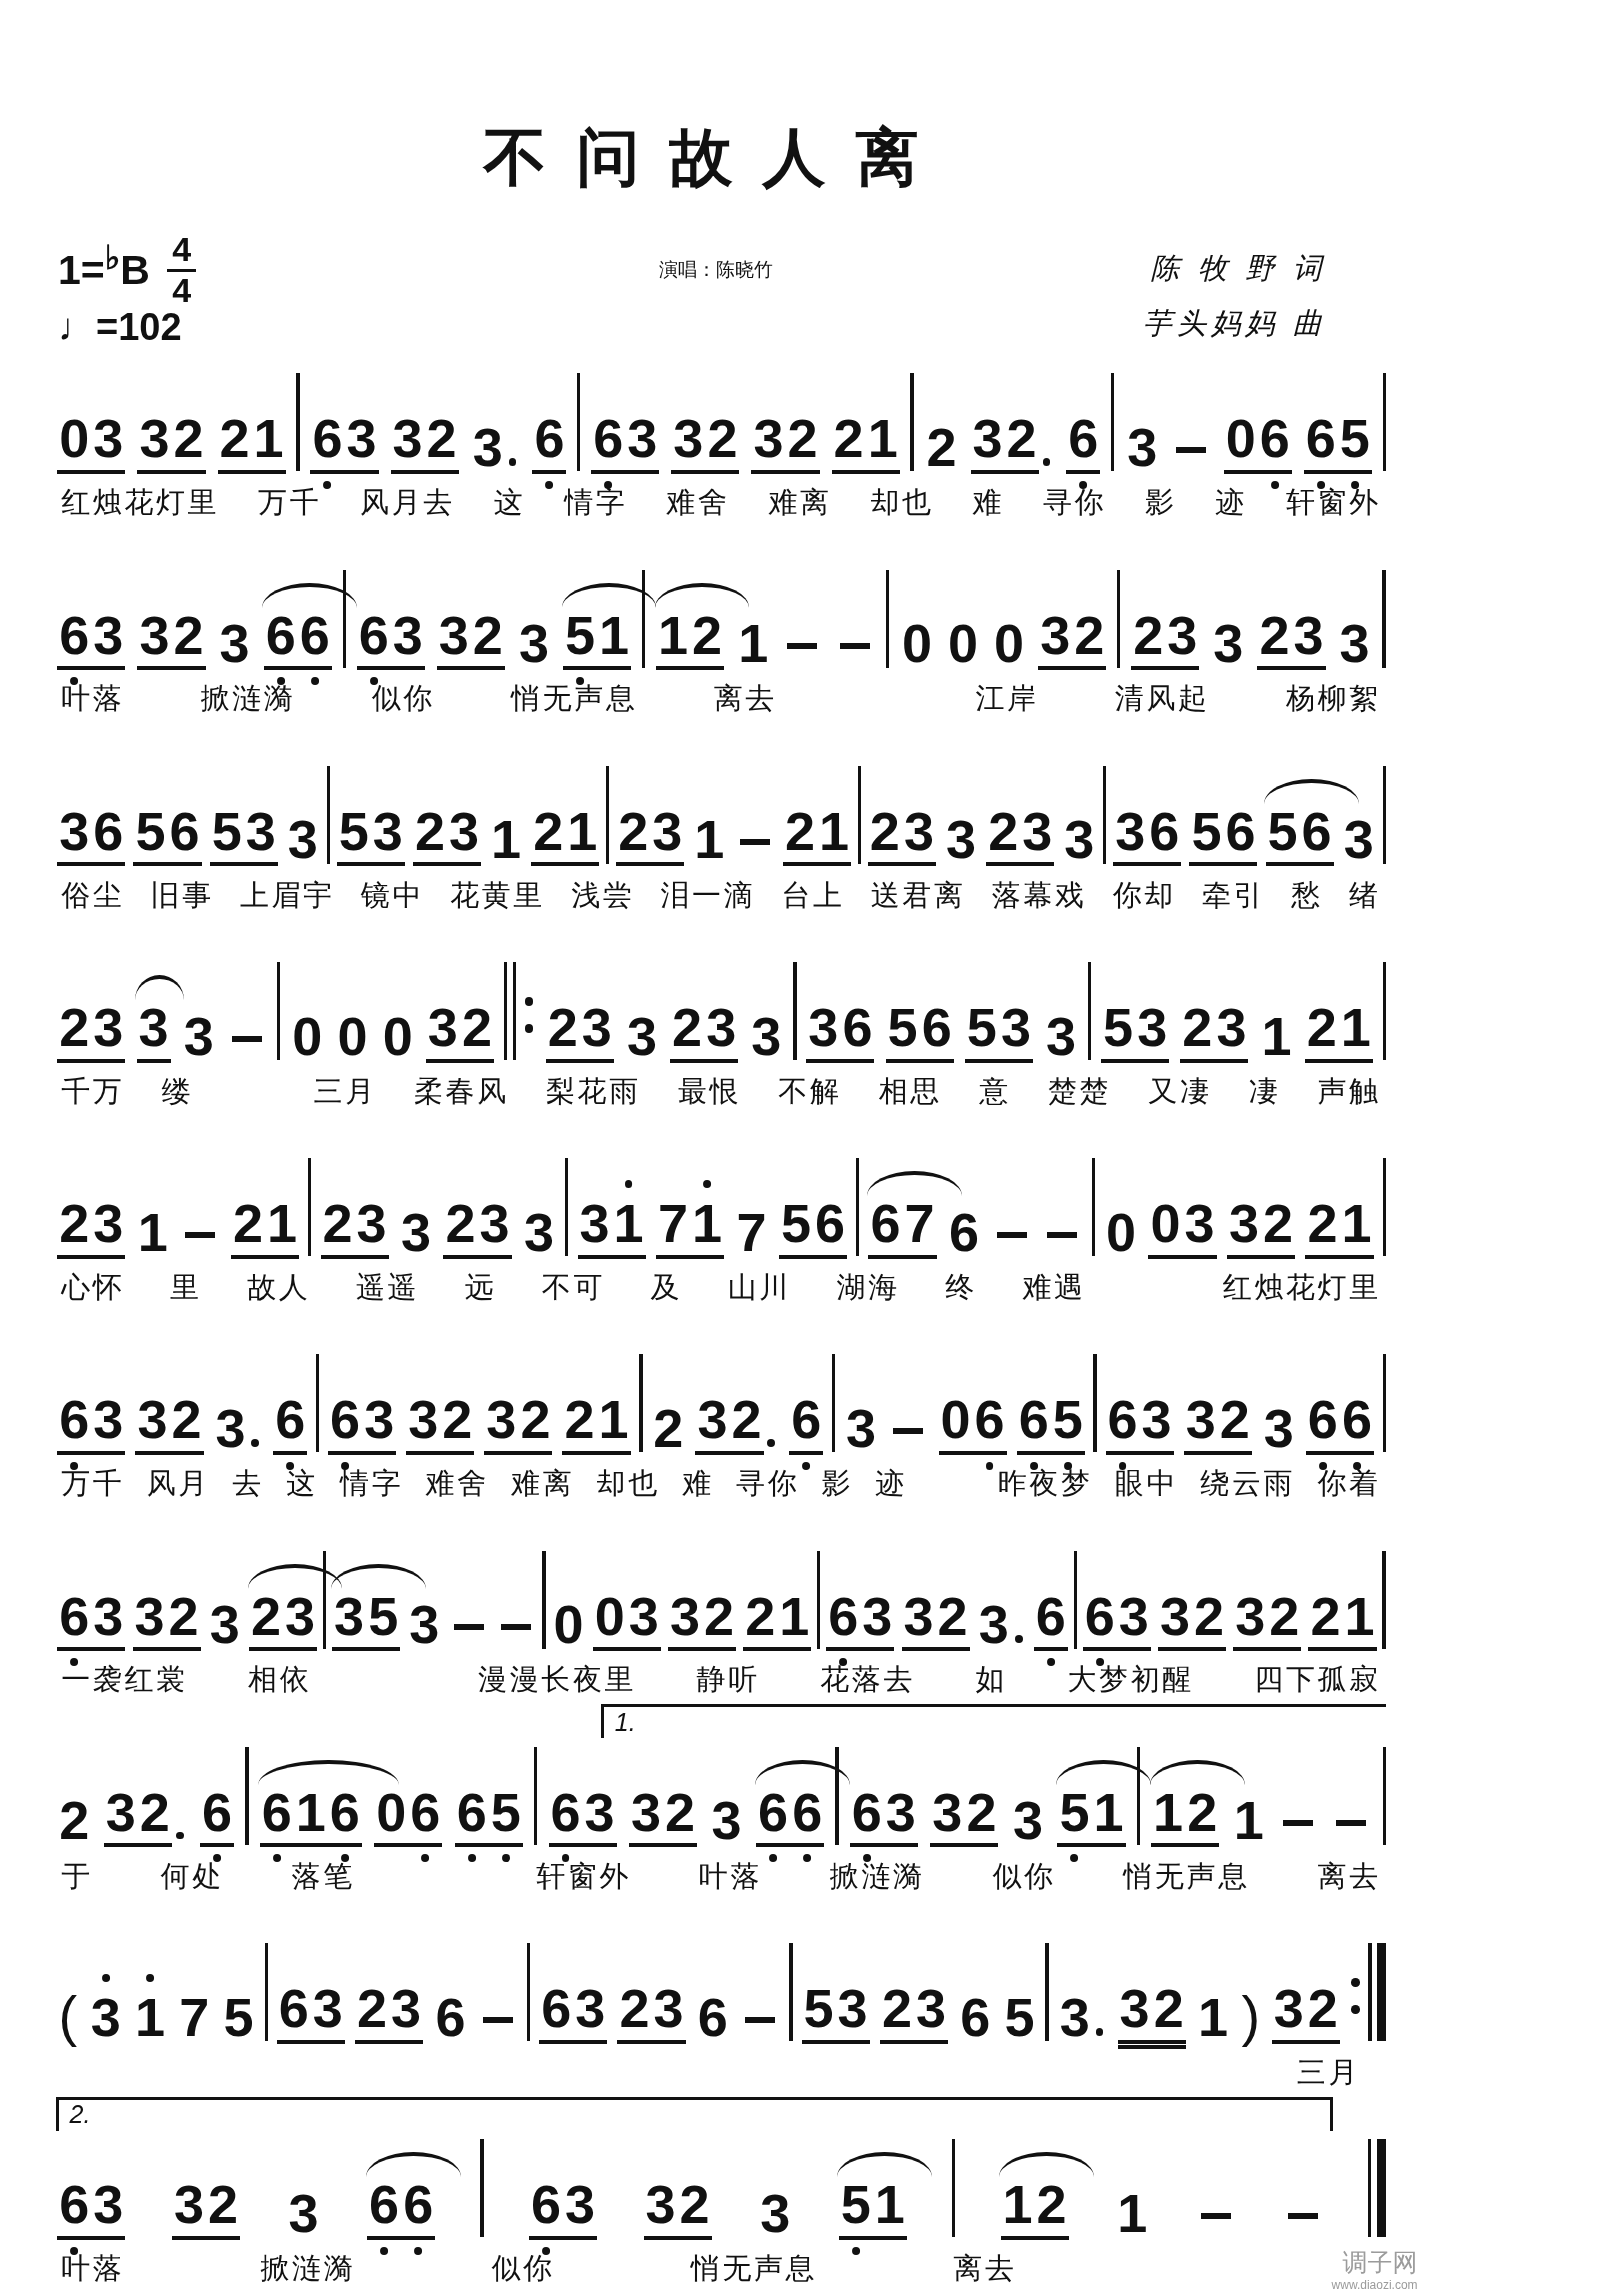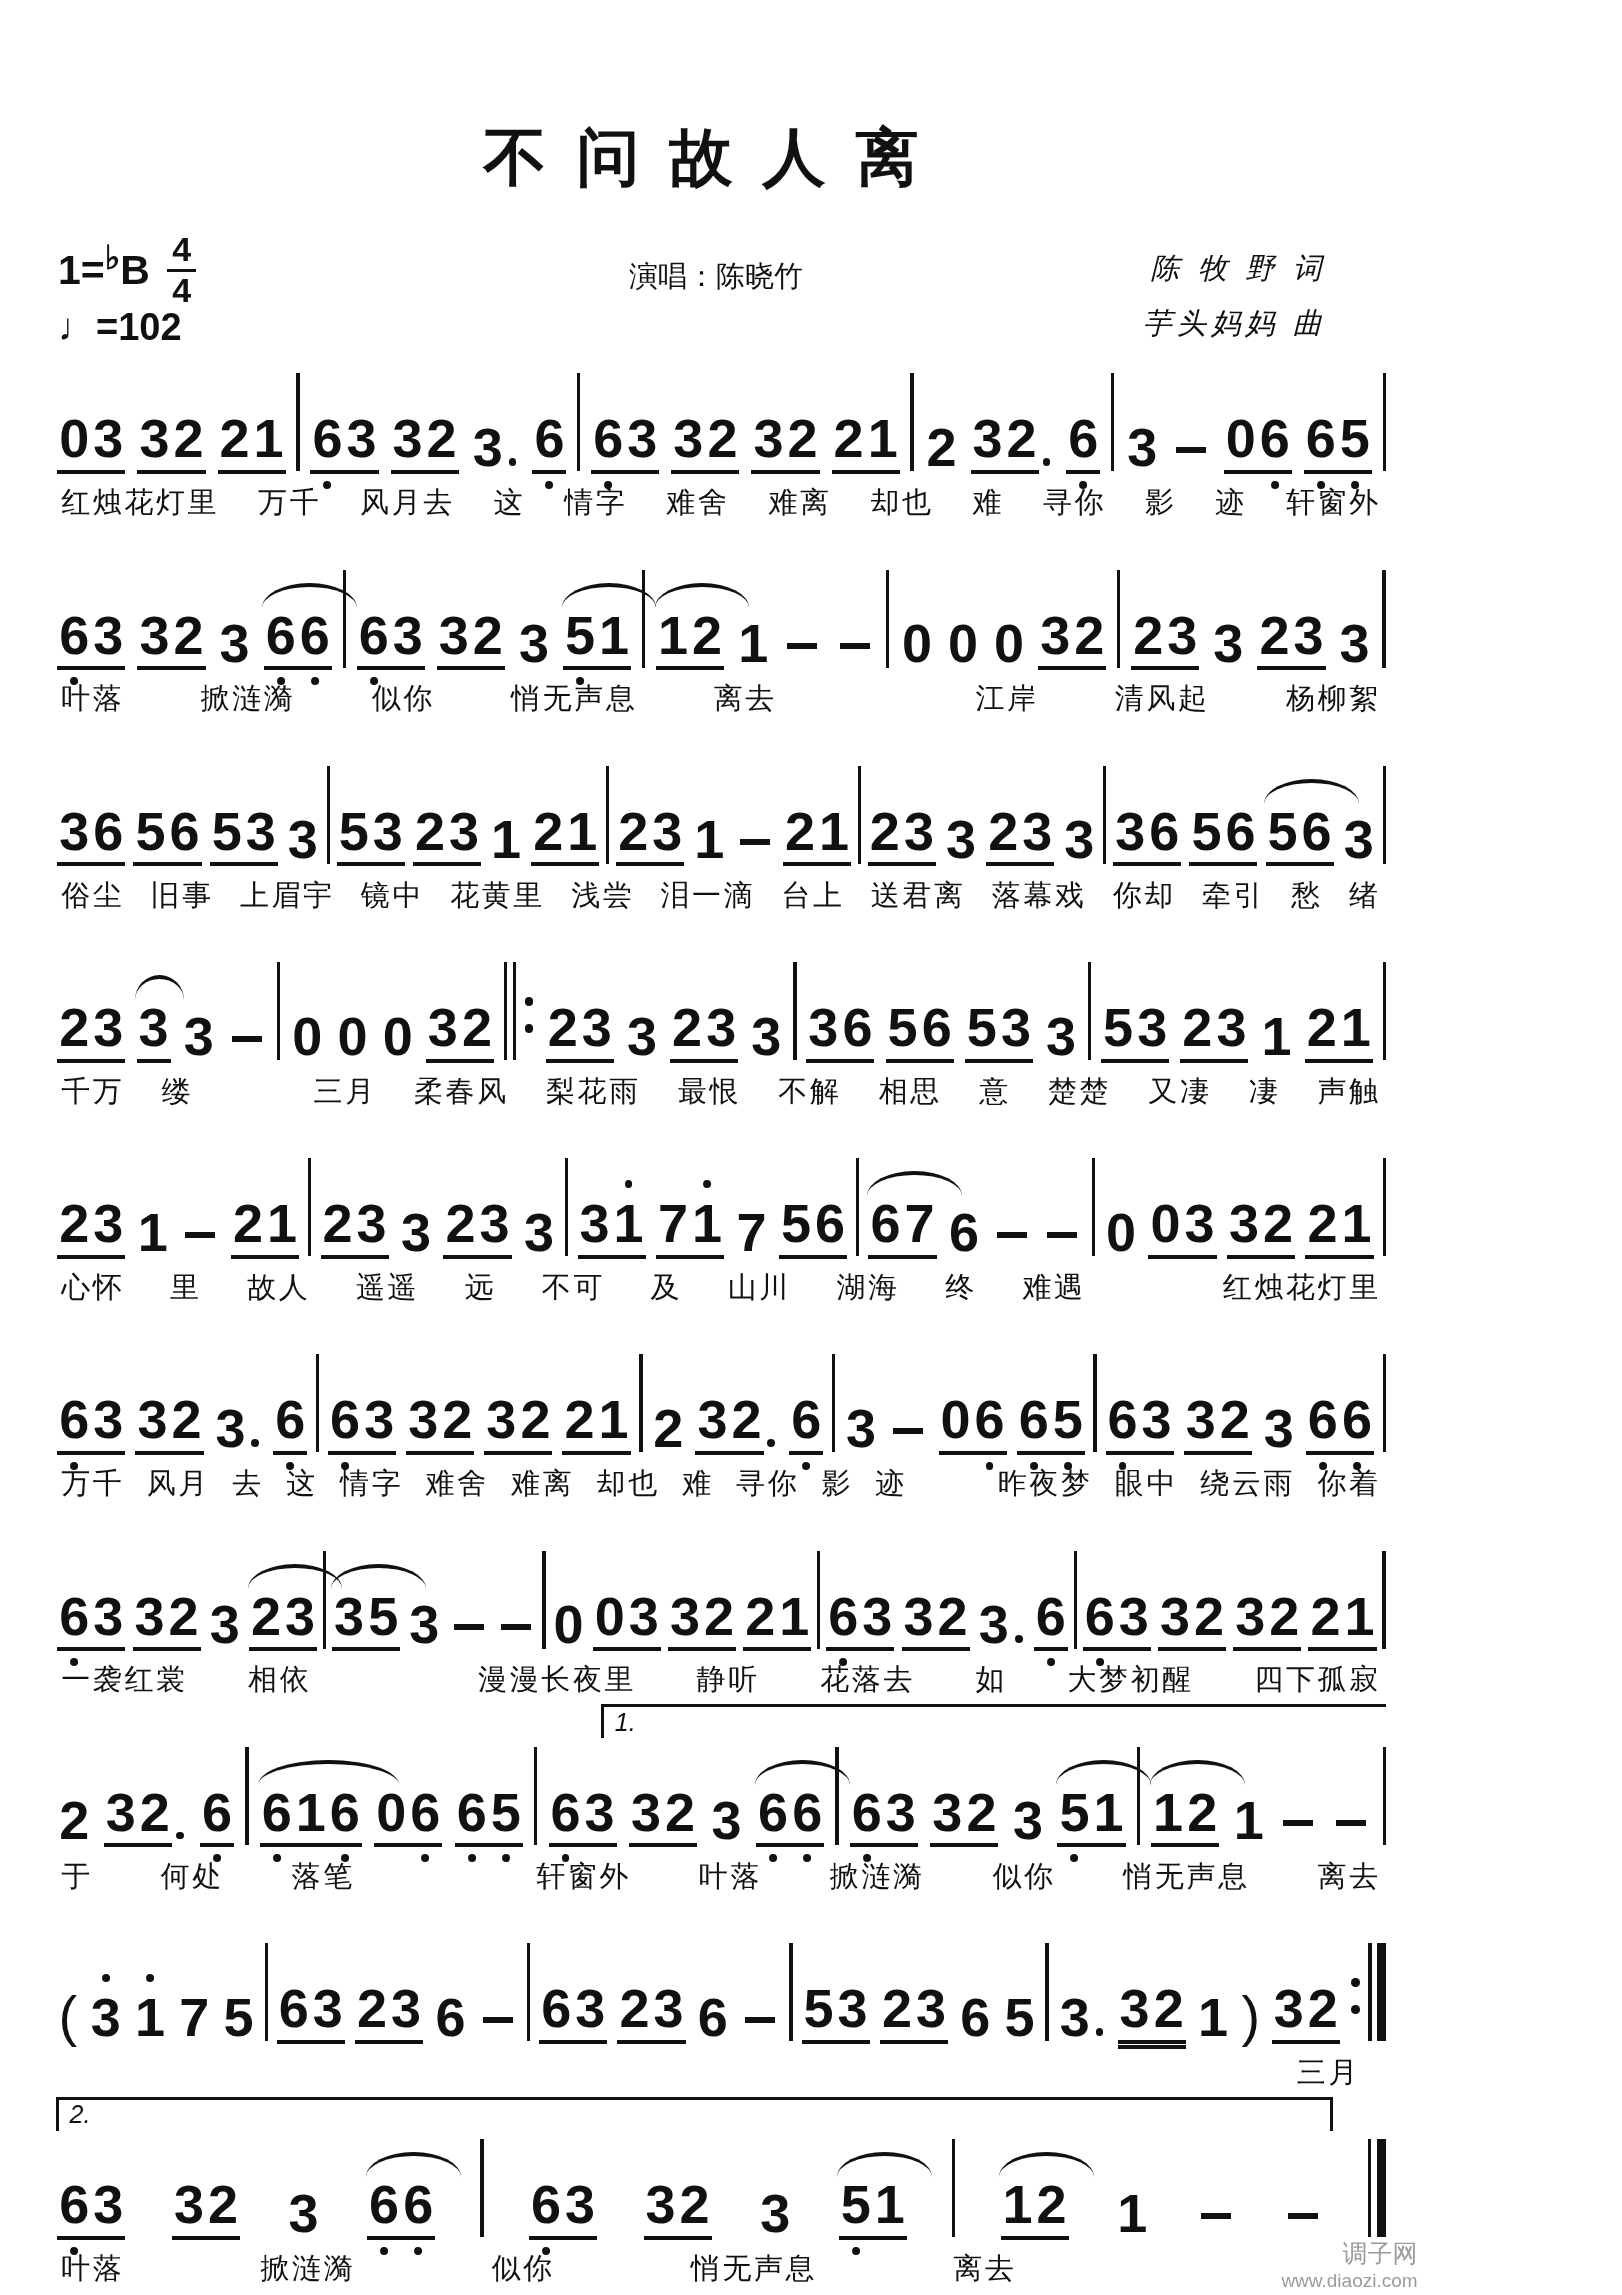--- a/index.html
+++ b/index.html
@@ -10,21 +10,21 @@
   .header{position:absolute;top:0;left:0;right:0;height:357px;}
   .title{position:absolute;top:115px;left:0;right:0;text-align:center;
          font-size:63px;font-weight:700;letter-spacing:30px;}
   .keyblock{position:absolute;left:58px;top:232px;display:flex;align-items:center;
             font-weight:700;font-size:41px;}
   .flat{font-size:33px;vertical-align:super;position:relative;top:-13px;}
   .frac{display:inline-block;text-align:center;margin-left:17px;font-size:34px;line-height:1.05;}
   .frac .num{display:block;border-bottom:3.9px solid #111;padding:0 5.2px 1.3px;}
   .frac .den{display:block;padding-top:1.3px;}
   .tempo{position:absolute;left:58px;top:306px;font-weight:700;font-size:38px;}
-  .center-credits{position:absolute;left:0;right:0;top:257px;text-align:center;font-size:29px;}
+  .center-credits{position:absolute;left:0;right:0;top:257px;text-align:center;font-size:19px;}
   .center-credits .line2{margin-top:26px;}
   .right-credits{position:absolute;right:105px;top:241px;text-align:right;font-size:29px;line-height:1.9;letter-spacing:5.2px;font-style:italic;}
 
   
   .score{position:absolute;top:361px;left:56px;right:46px;}
   .system{margin-bottom:26px;position:relative;}
   .notes-row{display:flex;justify-content:space-between;align-items:flex-end;
              height:113px;font-weight:700;font-size:54px;line-height:1;position:relative;}
   .lyrics-row{display:flex;justify-content:space-between;align-items:flex-start;
               min-height:48px;font-size:29px;margin-top:9.2px;padding:0 5.2px;}
@@ -57,21 +57,21 @@
 
   
   .volta{position:absolute;top:-30px;height:31px;border-top:3.9px solid #111;}
   .volta.tick-left{border-left:3.9px solid #111;}
   .volta.tick-right{border-right:3.9px solid #111;}
   .volta .vlabel{position:absolute;left:10.5px;top:2.6px;font-size:25px;font-style:italic;font-weight:400;}
 
   
   .watermark{position:absolute;right:14.4px;bottom:1px;text-align:right;color:#9b9b9b;line-height:1.3;}
   .watermark .wm-name{font-size:25px;}
-  .watermark .wm-url{font-size:19px;}
+  .watermark .wm-url{font-size:12px;}
 </style>
 </head>
 <body>
 
 <div class="page">
 
   <div class="header">
     <div class="title">不问故人离</div>
 
     <div class="keyblock">

